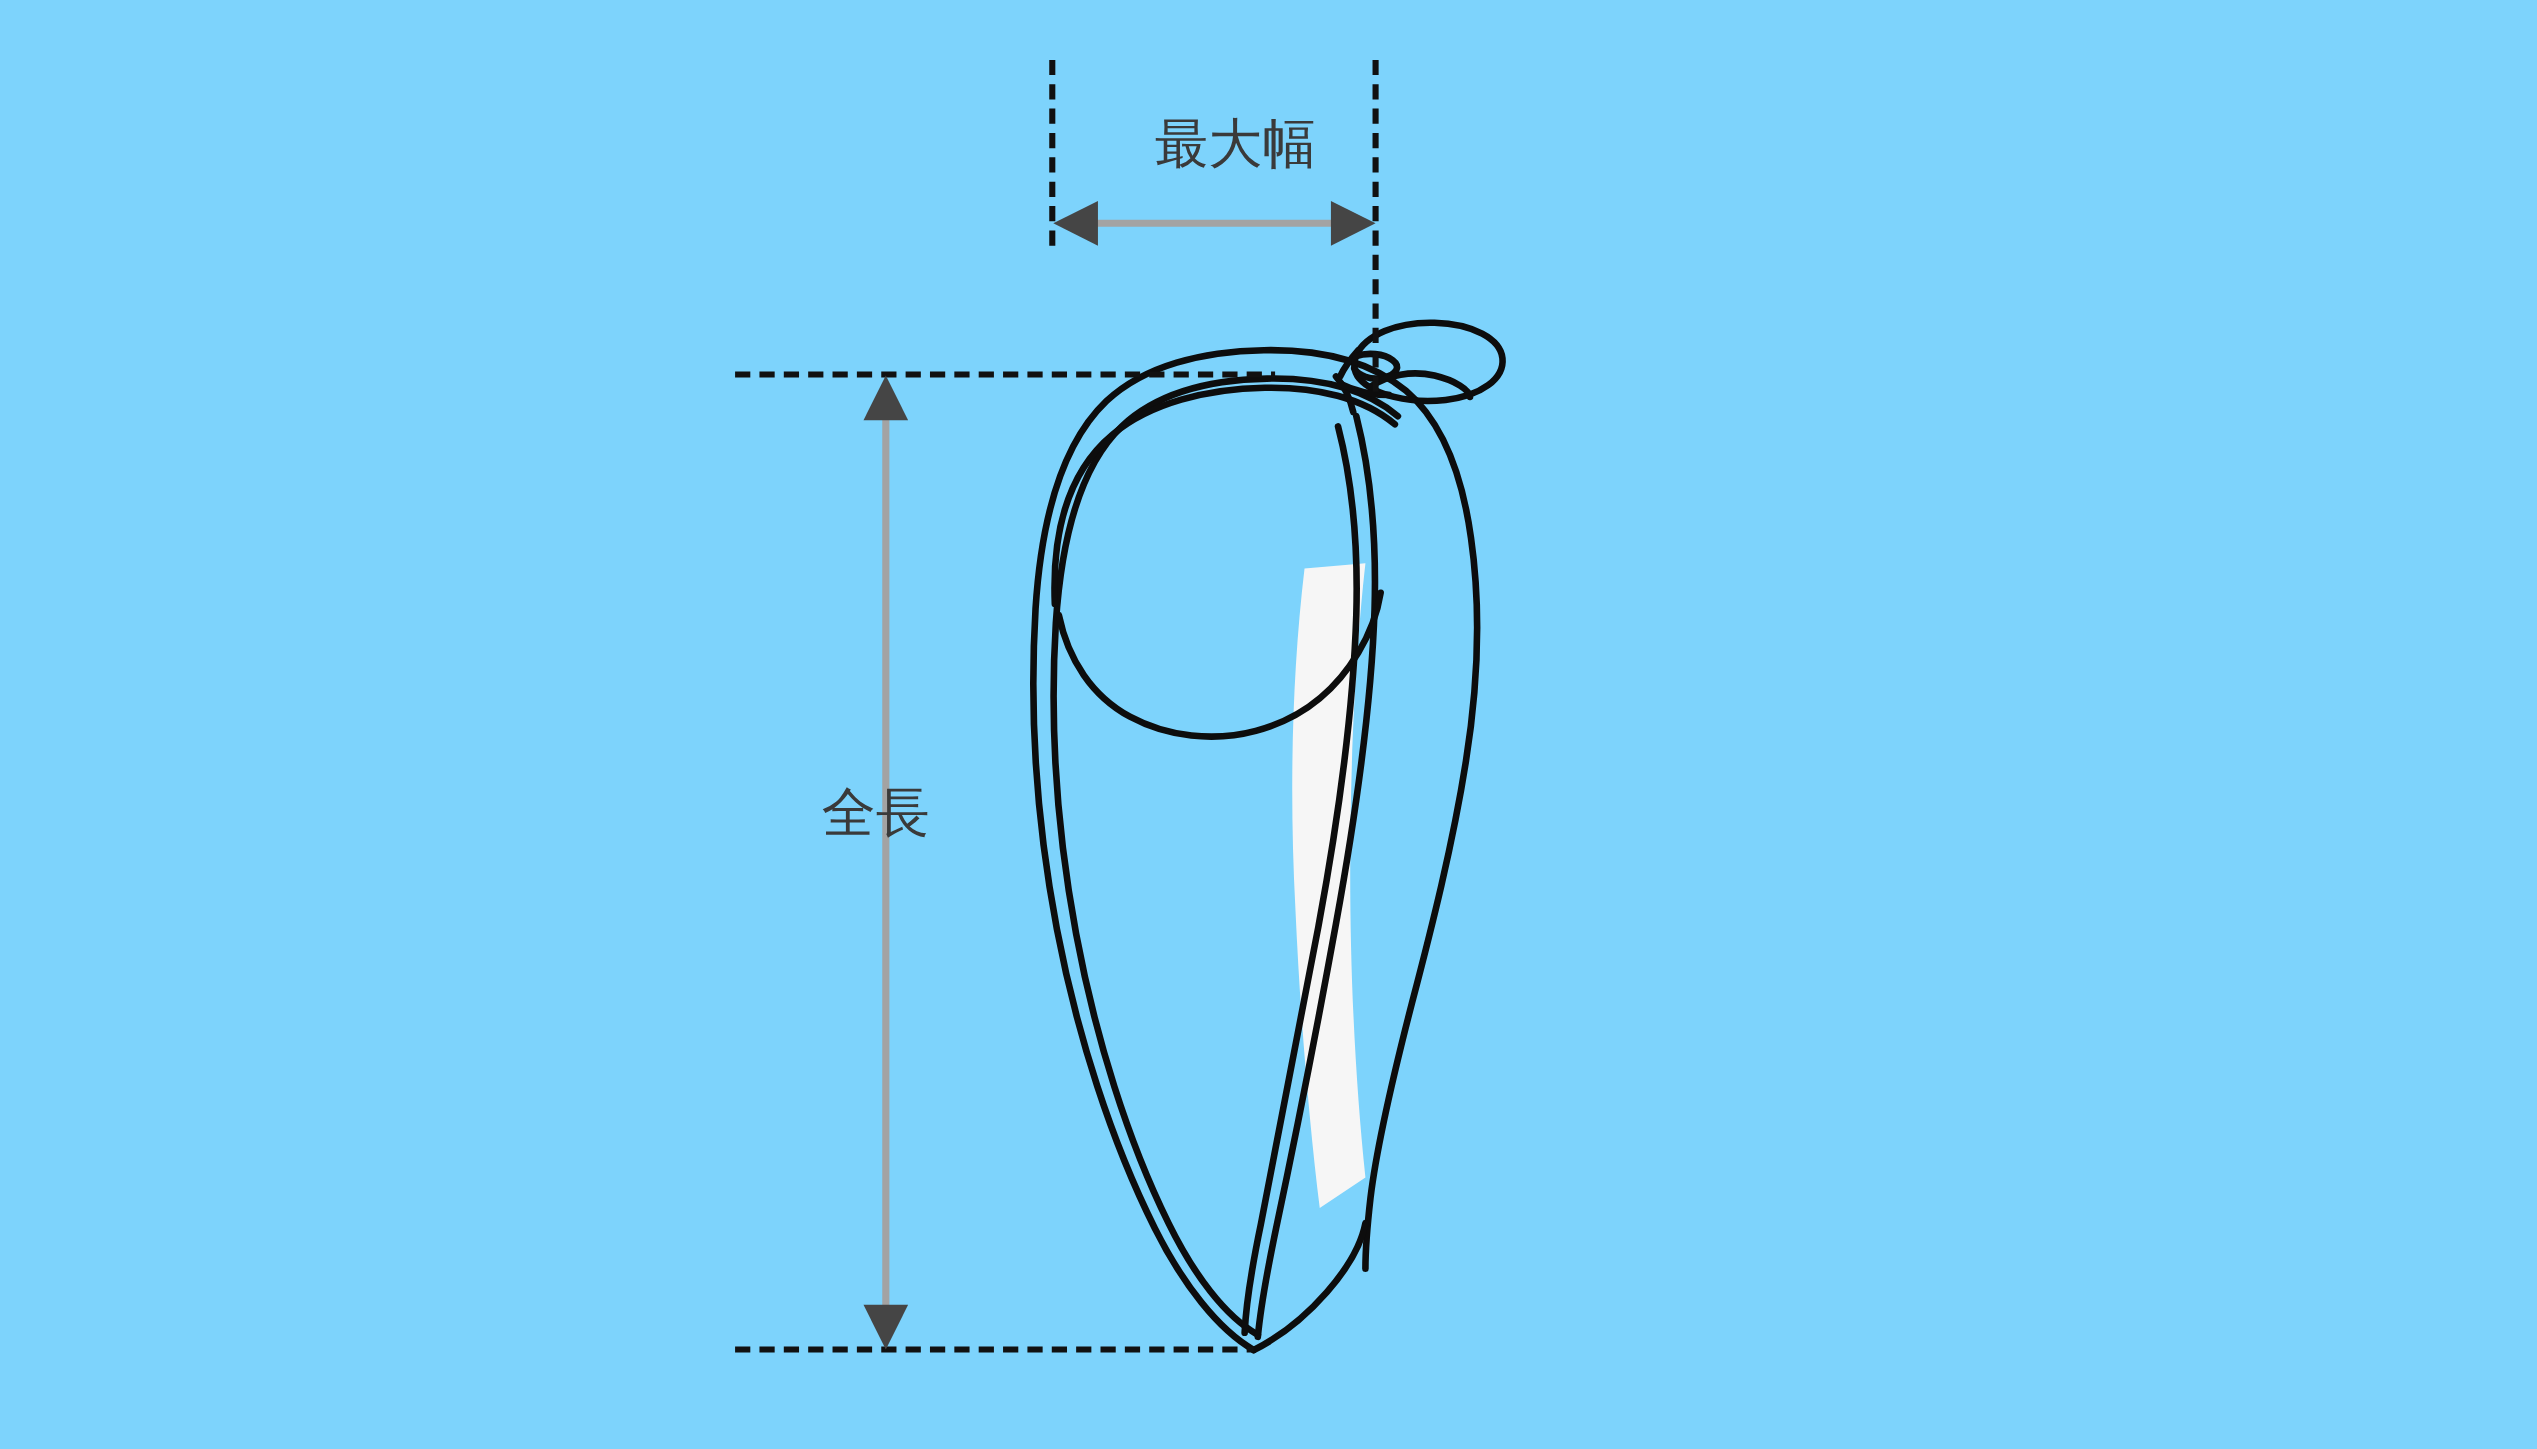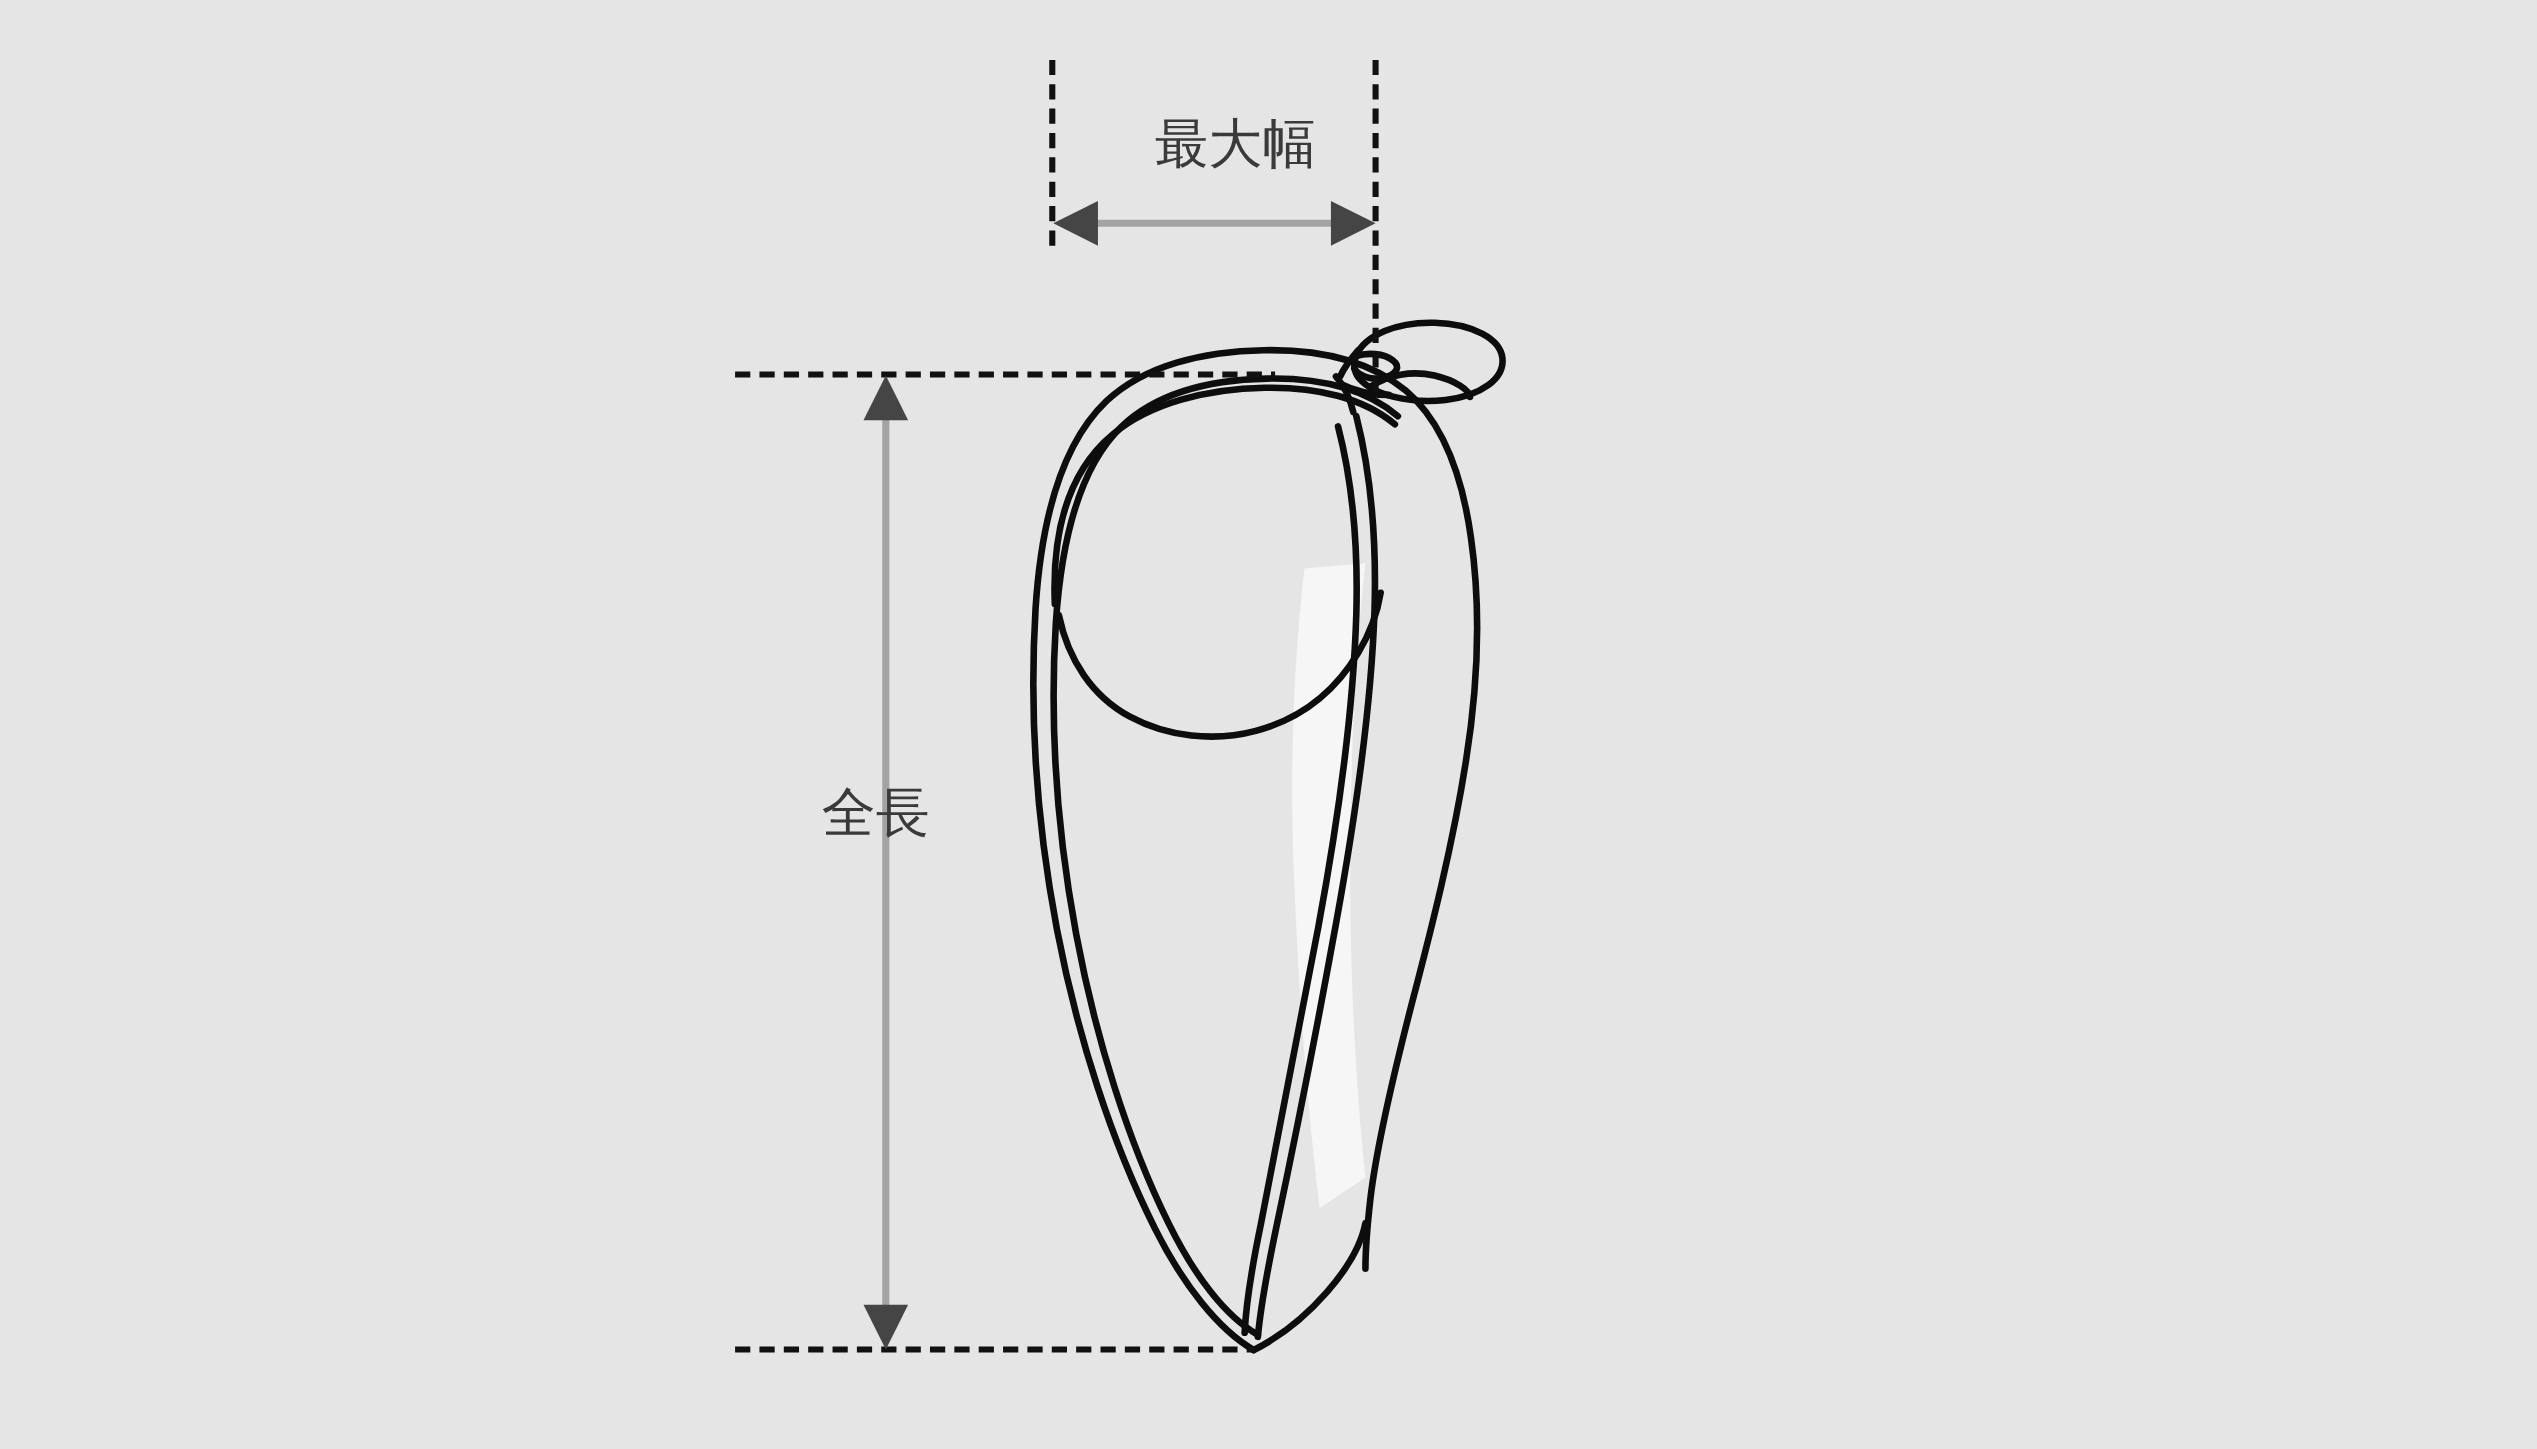--- a/index.html
+++ b/index.html
@@ -10,21 +10,21 @@
   body {
     width: 2538px;
     height: 1450px;
     font-family: "DejaVu Sans", "Liberation Sans", sans-serif;
     overflow: hidden;
   }
   #stage {
     position: relative;
     width: 2538px;
     height: 1450px;
-    background: #e5e5e5;
+    background: #7dd3fc;
   }
   #diagram {
     position: absolute;
     top: 0;
     left: 0;
     width: 2538px;
     height: 1450px;
     display: block;
   }
   .dim-label {

